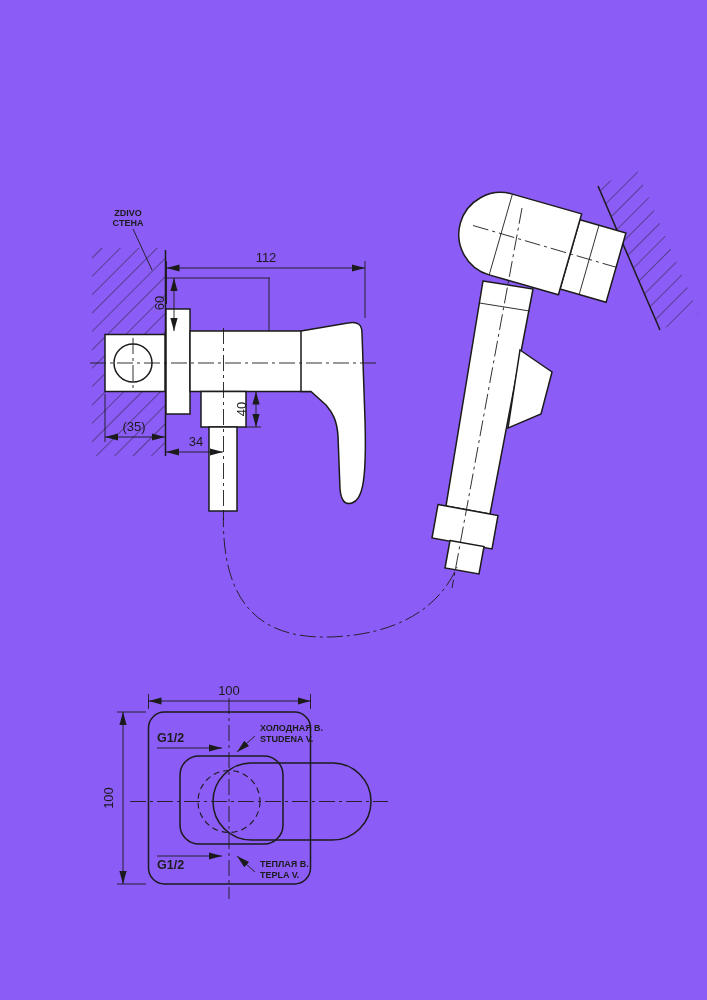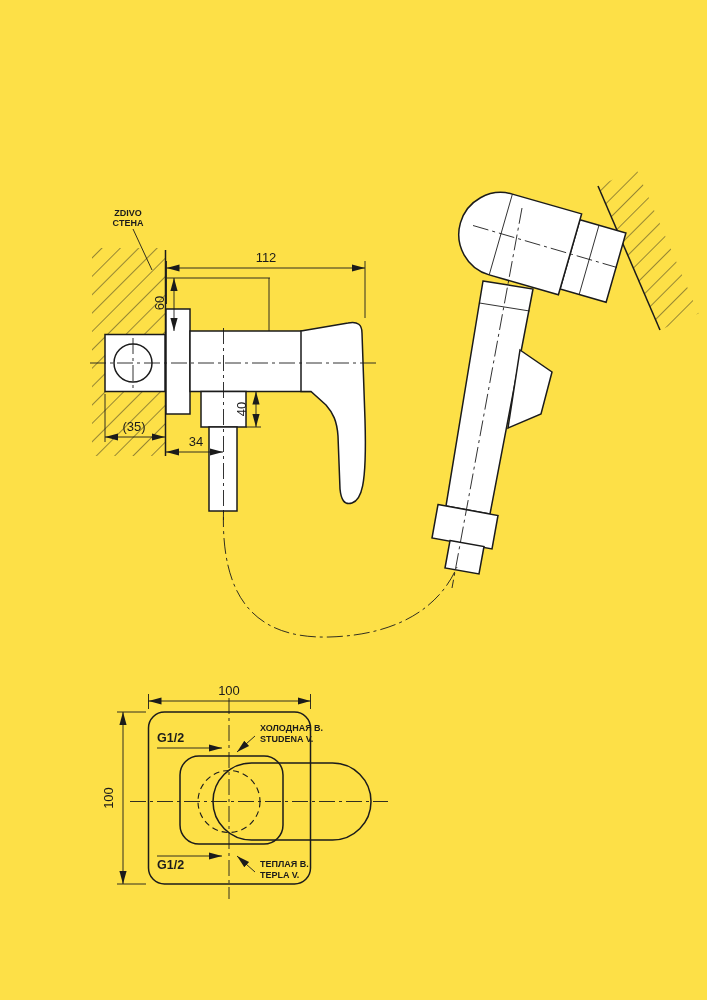--- a/index.html
+++ b/index.html
@@ -1,19 +1,19 @@
 <!DOCTYPE html>
 <html><head>
 <meta charset="utf-8">
 <style>
   html,body{margin:0;padding:0;background:#ffffff;}
   .canvas{
     position:relative;
     width:707px;height:1000px;
-    background:#fde047;
+    background:#8b5cf6;
     font-family:"Liberation Sans", sans-serif;
     overflow:hidden;
   }
   svg{display:block;}
   .ln   {stroke:#1b1b1b;stroke-width:1.5;fill:none;}
   .lnw  {stroke:#1b1b1b;stroke-width:1.5;fill:#ffffff;}
   .thin {stroke:#1b1b1b;stroke-width:0.9;fill:none;}
   .cl   {stroke:#1b1b1b;stroke-width:0.9;fill:none;stroke-dasharray:16 4 3 4;}
   .dsh  {stroke:#1b1b1b;stroke-width:1.1;fill:none;stroke-dasharray:6 4;}
   .dim  {stroke:#1b1b1b;stroke-width:0.9;fill:none;}

